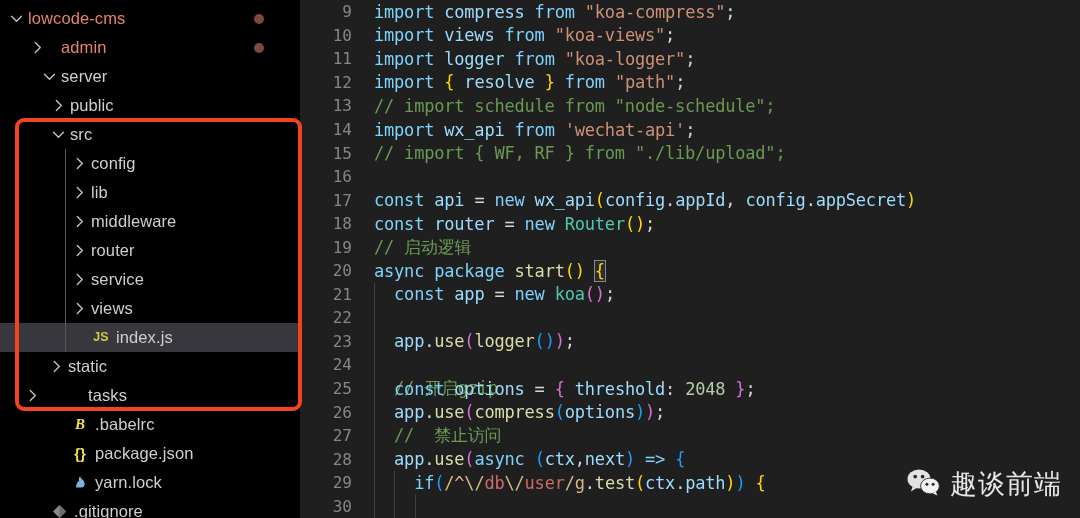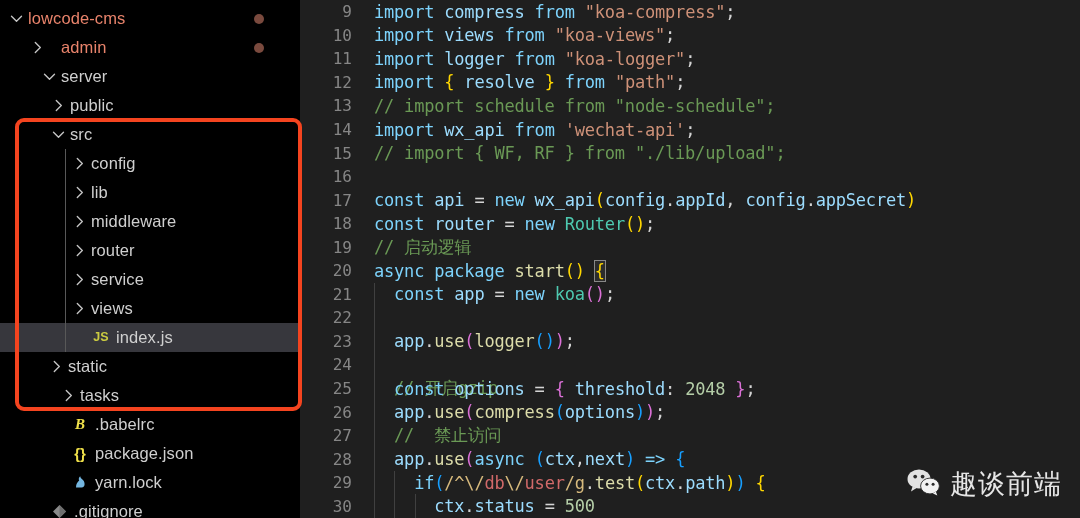--- a/index.html
+++ b/index.html
@@ -251,21 +251,21 @@
           <span class="label plain">index.js</span>
         </div>
         <div class="tree-row" style="padding-left: 48px;">
           <span class="tw">
             <svg width="17" height="17" viewBox="0 0 17 17">
               <path d="M6.3 3.5 L11.3 8.5 L6.3 13.5" fill="none" stroke="#c5c5c5" stroke-width="1.35" stroke-linecap="round" stroke-linejoin="round"></path>
             </svg>
           </span>
           <span class="label plain">static</span>
         </div>
-        <div class="tree-row" style="padding-left: 60px;">
+        <div class="tree-row" style="padding-left: 24px; gap: 44px;">
           <span class="tw">
             <svg width="17" height="17" viewBox="0 0 17 17">
               <path d="M6.3 3.5 L11.3 8.5 L6.3 13.5" fill="none" stroke="#c5c5c5" stroke-width="1.35" stroke-linecap="round" stroke-linejoin="round"></path>
             </svg>
           </span>
           <span class="label plain">tasks</span>
         </div>
         <div class="tree-row" style="padding-left: 50px;">
           <span class="tw blank">
             <svg width="17" height="17" viewBox="0 0 17 17">
@@ -328,21 +328,21 @@
         <div class="crow"><span class="gutter">20</span><span class="ccode" style="padding-left: 8px;"><span class="t-kw">async</span><span class="t-op"> </span><span class="t-kw">package</span><span class="t-op"> </span><span class="t-fn">start</span><span class="t-p1">(</span><span class="t-p1">)</span><span class="t-op"> </span><span class="t-p1 brkmatch">{</span></span></div>
         <div class="crow"><span class="gutter">21</span><span class="ccode" style="padding-left: 8px;"><span class="t-op">  </span><span class="t-kw">const</span><span class="t-op"> </span><span class="t-id">app</span><span class="t-op"> = </span><span class="t-kw">new</span><span class="t-op"> </span><span class="t-cls">koa</span><span class="t-p2">(</span><span class="t-p2">)</span><span class="t-op">;</span></span></div>
         <div class="crow"><span class="gutter">22</span><span class="ccode" style="padding-left: 8px;"></span></div>
         <div class="crow"><span class="gutter">23</span><span class="ccode" style="padding-left: 8px;"><span class="t-op">  </span><span class="t-id">app</span><span class="t-op">.</span><span class="t-fn">use</span><span class="t-p2">(</span><span class="t-fn">logger</span><span class="t-p3">(</span><span class="t-p3">)</span><span class="t-p2">)</span><span class="t-op">;</span></span></div>
         <div class="crow"><span class="gutter">24</span><span class="ccode" style="padding-left: 8px; margin-top: 48px;"><span class="t-op">  </span><span class="t-com">// 开启gzip</span></span></div>
         <div class="crow"><span class="gutter">25</span><span class="ccode" style="padding-left: 8px;"><span class="t-op">  </span><span class="t-kw">const</span><span class="t-op"> </span><span class="t-id">options</span><span class="t-op"> = </span><span class="t-p2">{</span><span class="t-op"> </span><span class="t-id">threshold</span><span class="t-op">: </span><span class="t-num">2048</span><span class="t-op"> </span><span class="t-p2">}</span><span class="t-op">;</span></span></div>
         <div class="crow"><span class="gutter">26</span><span class="ccode" style="padding-left: 8px;"><span class="t-op">  </span><span class="t-id">app</span><span class="t-op">.</span><span class="t-fn">use</span><span class="t-p2">(</span><span class="t-fn">compress</span><span class="t-p3">(</span><span class="t-id">options</span><span class="t-p3">)</span><span class="t-p2">)</span><span class="t-op">;</span></span></div>
         <div class="crow"><span class="gutter">27</span><span class="ccode" style="padding-left: 8px;"><span class="t-op">  </span><span class="t-com">//  禁止访问</span></span></div>
         <div class="crow"><span class="gutter">28</span><span class="ccode" style="padding-left: 8px;"><span class="t-op">  </span><span class="t-id">app</span><span class="t-op">.</span><span class="t-fn">use</span><span class="t-p2">(</span><span class="t-kw">async</span><span class="t-op"> </span><span class="t-p3">(</span><span class="t-id">ctx</span><span class="t-op">,</span><span class="t-id">next</span><span class="t-p3">)</span><span class="t-op"> </span><span class="t-kw">=&gt;</span><span class="t-op"> </span><span class="t-p3">{</span></span></div>
         <div class="crow"><span class="gutter">29</span><span class="ccode" style="padding-left: 8px;"><span class="t-op">    </span><span class="t-kw">if</span><span class="t-p3">(</span><span class="t-reop">/^</span><span class="t-reop">\/</span><span class="t-re">db</span><span class="t-reop">\/</span><span class="t-re">user</span><span class="t-reop">/g</span><span class="t-op">.</span><span class="t-fn">test</span><span class="t-p1">(</span><span class="t-id">ctx</span><span class="t-op">.</span><span class="t-prop">path</span><span class="t-p1">)</span><span class="t-p3">)</span><span class="t-op"> </span><span class="t-p1">{</span></span></div>
-        <div class="crow"><span class="gutter">30</span><span class="ccode" style="padding-left: 8px;"><span class="t-op">      </span><span class="t-id">ctx</span><span class="t-op">.</span><span class="t-prop">status</span><span class="t-op"> = </span><span class="t-num">500</span></span></div>
+        <div class="crow"><span class="gutter">30</span></div>
         <div class="ig" style="left: 74px; top: 283px; height: 235px; position: absolute;"></div>
         <div class="ig" style="left: 94.44px; top: 471px; height: 47px; position: absolute;"></div>
         <div class="ig" style="left: 114.88px; top: 494px; height: 24px; position: absolute;"></div>
       </div>
 
     <div id="watermark">
       <span>
         <svg width="34" height="29" viewBox="0 0 34 29">
           <ellipse cx="12" cy="11" rx="11.5" ry="9.6" fill="#e2e2e2"></ellipse>
           <path d="M5.5 18.5 L4 23.6 L9.2 20.3 Z" fill="#e2e2e2"></path>

